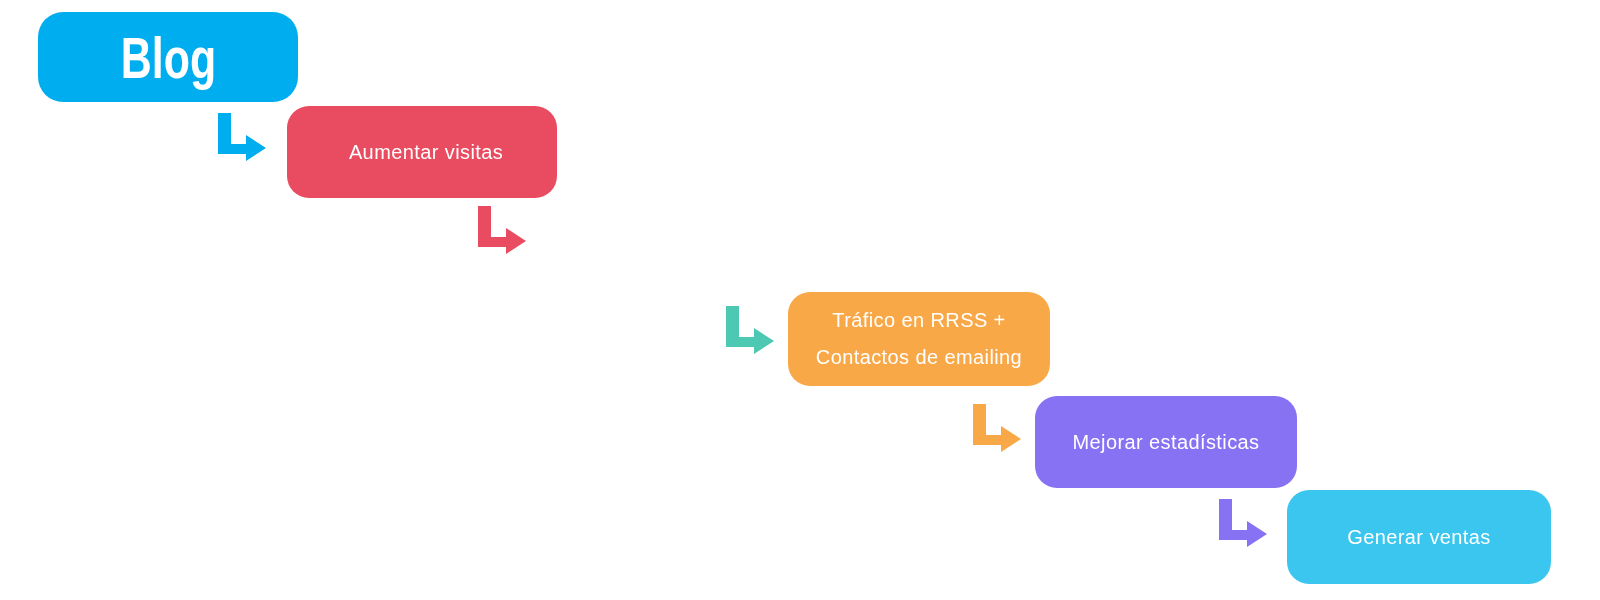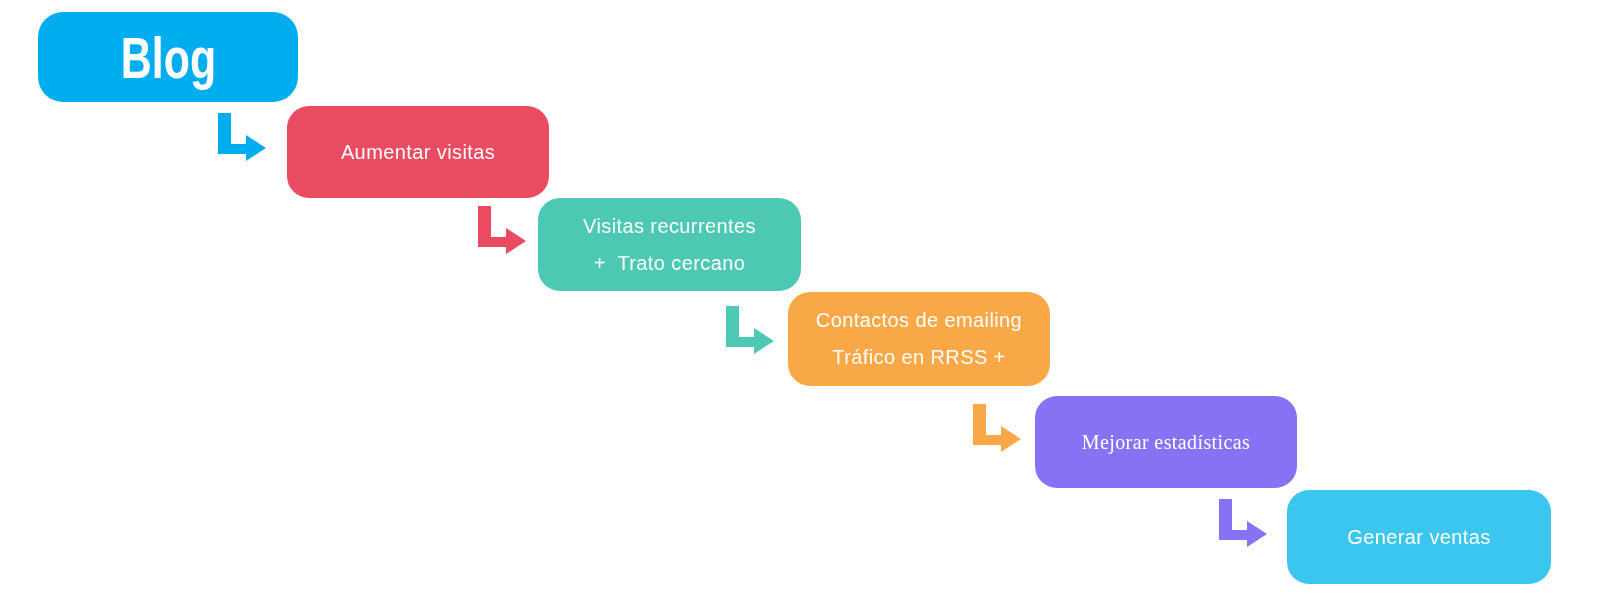--- a/index.html
+++ b/index.html
@@ -63,53 +63,49 @@
   <div class="box b0" style="background-color: rgb(0, 174, 239); border-radius: 25px;">
     <span class="title-label">Blog</span>
   </div>
 
   <div class="arrow a0">
     <svg viewBox="0 0 49 48">
         <path d="M0,0 H13 V31 H28 V22 L48,35 L28,48 V41 H0 Z" fill="#00AEEF"></path>
       </svg>
   </div>
 
-  <div class="box b1" style="background-color: rgb(233, 75, 97);">
+  <div class="box b1" style="background-color: rgb(233, 75, 97); padding-left: 8px;">
     <span>Aumentar visitas</span>
   </div>
 
   <div class="arrow a1">
     <svg viewBox="0 0 49 48">
         <path d="M0,0 H13 V31 H28 V22 L48,35 L28,48 V41 H0 Z" fill="#E94B61"></path>
       </svg>
   </div>
 
-  <div class="box b2" style="background-color: rgb(77, 201, 179);">
-    <span>Visitas recurrentes</span>
-    <span>+  Trato cercano</span>
-  </div>
 
   <div class="arrow a2">
     <svg viewBox="0 0 49 48">
         <path d="M0,0 H13 V31 H28 V22 L48,35 L28,48 V41 H0 Z" fill="#4DC9B3"></path>
       </svg>
   </div>
 
   <div class="box b3" style="background-color: rgb(249, 168, 71);">
+    <span>Tráfico en RRSS +</span>
     <span>Contactos de emailing</span>
-    <span>Tráfico en RRSS +</span>
   </div>
 
   <div class="arrow a3">
     <svg viewBox="0 0 49 48">
         <path d="M0,0 H13 V31 H28 V22 L48,35 L28,48 V41 H0 Z" fill="#F9A847"></path>
       </svg>
   </div>
 
-  <div class="box b4" style="background-color: rgb(134, 114, 243); font-family: Liberation Serif, serif;">
+  <div class="box b4" style="background-color: rgb(134, 114, 243);">
     <span>Mejorar estadísticas</span>
   </div>
 
   <div class="arrow a4">
     <svg viewBox="0 0 49 48">
         <path d="M0,0 H13 V31 H28 V22 L48,35 L28,48 V41 H0 Z" fill="#8672F3"></path>
       </svg>
   </div>
 
   <div class="box b5" style="background-color: rgb(59, 198, 240);">

